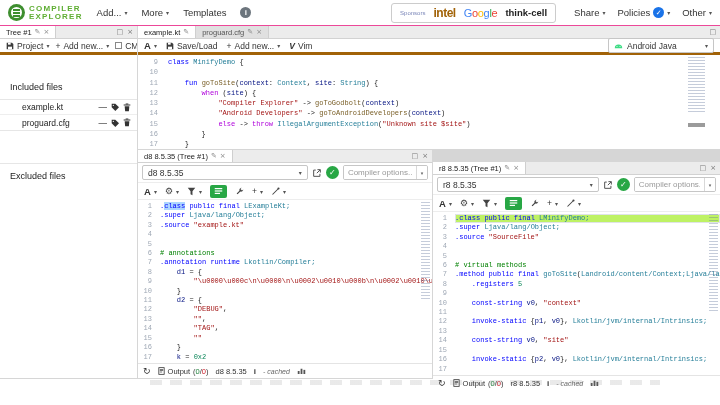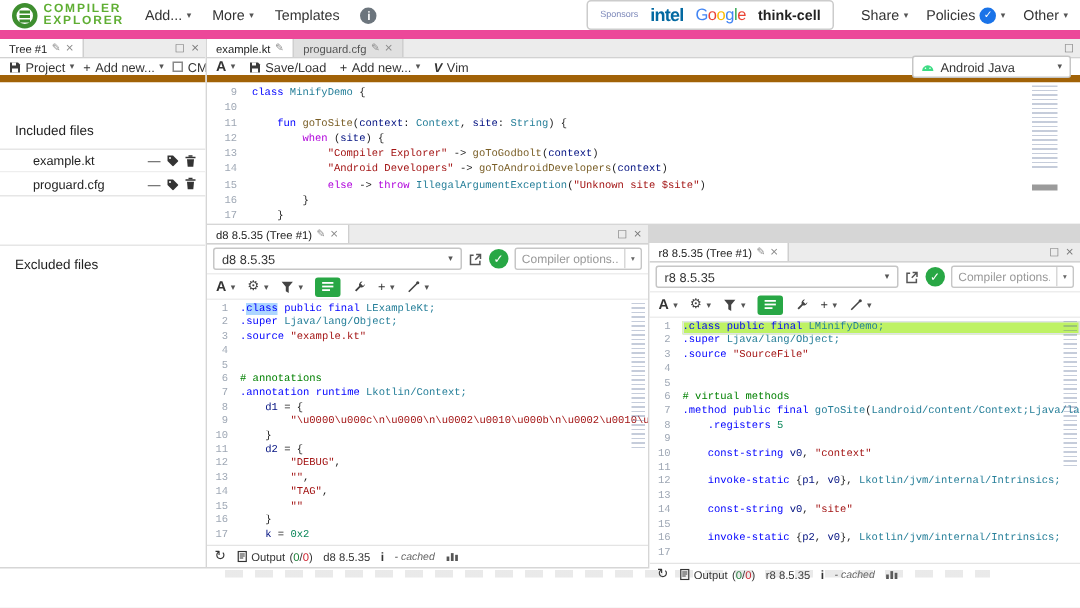--- a/index.html
+++ b/index.html
@@ -1,35 +1,35 @@
 <!DOCTYPE html>
 <html><head>
 <meta charset="utf-8">
 <style>
   * { margin:0; padding:0; box-sizing:border-box; }
   html,body { width:720px; height:405px; background:#fff; font-family:"Liberation Sans","DejaVu Sans",sans-serif; }
   #app { position:relative; width:720px; height:405px; overflow:hidden; background:#fff; }
 
   
   #navbar { position:absolute; left:0; top:0; width:720px; height:26px; background:#fff;
-            border-bottom:6px solid #ec4899; display:flex; align-items:center; padding:0 8px; gap:14px; }
+            border-bottom:1px solid #ec4899; display:flex; align-items:center; padding:0 8px; gap:14px; }
   .brand { display:flex; align-items:center; gap:4px; }
   .gear { width:17px; height:17px; border-radius:50%; background:#3e8e2f; position:relative; }
   .gear::before { content:""; position:absolute; inset:3px; border-radius:50%; background:#fff; }
   .gear::after { content:""; position:absolute; left:5px; top:5px; width:7px; height:2px; background:#3e8e2f;
                  box-shadow:0 3px 0 #3e8e2f, 0 6px 0 #3e8e2f; }
   .brand-text { color:#5fae33; font-weight:bold; font-size:8px; line-height:8px; letter-spacing:1.2px; }
   .nav-item { font-size:9.5px; color:#333; display:flex; align-items:center; gap:3px; cursor:default; }
   .caret { font-family:"DejaVu Sans",sans-serif; font-size:6px; color:#555; }
   .info-circle { width:11px; height:11px; border-radius:50%; background:#6c757d; color:#fff; font-size:8px;
                  font-weight:bold; display:flex; align-items:center; justify-content:center; }
   #sponsor-box { margin-left:auto; display:flex; align-items:center; gap:8px; border:1px solid #ccc;
                  border-radius:3px; padding:2px 8px; height:20px; }
   .sponsors-label { font-size:6px; color:#7a86b8; }
-  .intel { color:#0369a1; font-size:12px; font-weight:bold; letter-spacing:-0.5px; }
+  .intel { color:#a16207; font-size:12px; font-weight:bold; letter-spacing:-0.5px; }
   .google { font-size:11px; font-weight:normal; letter-spacing:-0.3px; }
   .g-b{color:#4285F4}.g-r{color:#EA4335}.g-y{color:#FBBC05}.g-g{color:#34A853}
   .thinkcell { font-size:9.5px; color:#222; font-weight:bold; }
   #nav-right { display:flex; align-items:center; gap:12px; margin-left:4px; }
   .policies-badge { width:11px; height:11px; border-radius:50%; background:#1a73e8; color:#fff; font-size:7px;
                     display:flex; align-items:center; justify-content:center; font-family:"DejaVu Sans",sans-serif; }
 
   
   #workspace { position:absolute; left:0; top:26px; width:720px; height:353px; background:#d6d6d6; }
   .pane { position:absolute; background:#fff; display:flex; flex-direction:column; overflow:hidden; }
@@ -39,21 +39,21 @@
   #r8-pane     { left:433px; top:136px; width:287px; height:228px; }
 
   .tabbar { height:13px; background:#ececec; border-bottom:1px solid #d2d2d2; display:flex; align-items:stretch; flex:none; }
   .tab { display:flex; align-items:center; gap:3px; padding:0 6px; font-size:7.5px; color:#555;
          background:#e0e0e0; border-right:1px solid #cfcfcf; white-space:nowrap; }
   .tab.active { background:#fff; color:#222; }
   .tab .mini-ico { font-family:"DejaVu Sans",sans-serif; font-size:7px; color:#888; }
   .winctrl { margin-left:auto; display:flex; align-items:center; gap:4px; padding:0 4px;
              font-family:"DejaVu Sans",sans-serif; font-size:7px; color:#777; }
 
-  .toolbar { height:16px; background:#fff; border-bottom:5px solid #a16207; display:flex; align-items:center;
+  .toolbar { height:16px; background:#fff; border-bottom:3px solid #a16207; display:flex; align-items:center;
              gap:9px; padding:0 6px; font-size:8.5px; color:#333; flex:none; }
   .tb-btn { display:flex; align-items:center; gap:3px; white-space:nowrap; }
   .bold-a { font-weight:bold; font-size:9.5px; }
   .vim-v { font-weight:bold; font-style:italic; }
   .checkbox { width:7px; height:7px; border:1px solid #888; background:#fff; display:inline-block; }
 
   .select-box { border:1px solid #c6c6c6; border-radius:2px; background:#fff; display:flex; align-items:center;
                 font-size:8.5px; color:#333; padding:0 5px; height:15px; gap:4px; }
   .select-box .caret { margin-left:auto; }
 
@@ -377,21 +377,21 @@
         </span>
       </div>
       <div class="code-area">
         <div class="code-inner">
             <div class="cl"><span class="ln">1</span><span class="ct"><span class="tk-k">.</span><span class="tk-ks">class</span><span class="tk-p"> </span><span class="tk-k">public final</span><span class="tk-p"> </span><span class="tk-t">LExampleKt;</span></span></div>
             <div class="cl"><span class="ln">2</span><span class="ct"><span class="tk-k">.super</span><span class="tk-p"> </span><span class="tk-t">Ljava/lang/Object;</span></span></div>
             <div class="cl"><span class="ln">3</span><span class="ct"><span class="tk-k">.source</span><span class="tk-p"> </span><span class="tk-s">"example.kt"</span></span></div>
             <div class="cl"><span class="ln">4</span><span class="ct"></span></div>
             <div class="cl"><span class="ln">5</span><span class="ct"></span></div>
             <div class="cl"><span class="ln">6</span><span class="ct"><span class="tk-m"># annotations</span></span></div>
-            <div class="cl"><span class="ln">7</span><span class="ct"><span class="tk-k">.annotation</span><span class="tk-p"> </span><span class="tk-k">runtime</span><span class="tk-p"> </span><span class="tk-t">Lkotlin/Context;</span></span></div>
+            <div class="cl"><span class="ln">7</span><span class="ct"><span class="tk-k">.annotation</span><span class="tk-p"> </span><span class="tk-k">runtime</span><span class="tk-p"> </span><span class="tk-t">Lkotlin/Compiler;</span></span></div>
             <div class="cl"><span class="ln">8</span><span class="ct"><span class="tk-p">    </span><span class="tk-v">d1</span><span class="tk-p"> = {</span></span></div>
             <div class="cl"><span class="ln">9</span><span class="ct"><span class="tk-p">        </span><span class="tk-s">"\u0000\u000c\n\u0000\n\u0002\u0010\u000b\n\u0002\u0010\u000e\n\u0000"</span></span></div>
             <div class="cl"><span class="ln">10</span><span class="ct"><span class="tk-p">    }</span></span></div>
             <div class="cl"><span class="ln">11</span><span class="ct"><span class="tk-p">    </span><span class="tk-v">d2</span><span class="tk-p"> = {</span></span></div>
             <div class="cl"><span class="ln">12</span><span class="ct"><span class="tk-p">        </span><span class="tk-s">"DEBUG"</span><span class="tk-p">,</span></span></div>
             <div class="cl"><span class="ln">13</span><span class="ct"><span class="tk-p">        </span><span class="tk-s">""</span><span class="tk-p">,</span></span></div>
             <div class="cl"><span class="ln">14</span><span class="ct"><span class="tk-p">        </span><span class="tk-s">"TAG"</span><span class="tk-p">,</span></span></div>
             <div class="cl"><span class="ln">15</span><span class="ct"><span class="tk-p">        </span><span class="tk-s">""</span></span></div>
             <div class="cl"><span class="ln">16</span><span class="ct"><span class="tk-p">    }</span></span></div>
             <div class="cl"><span class="ln">17</span><span class="ct"><span class="tk-p">    </span><span class="tk-v">k</span><span class="tk-p"> = </span><span class="tk-n">0x2</span></span></div>

